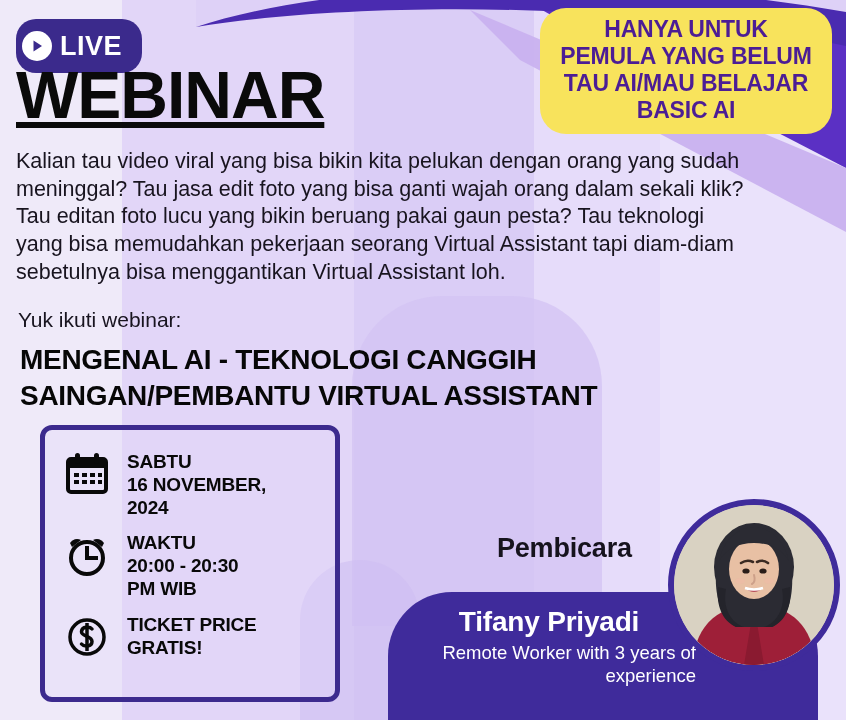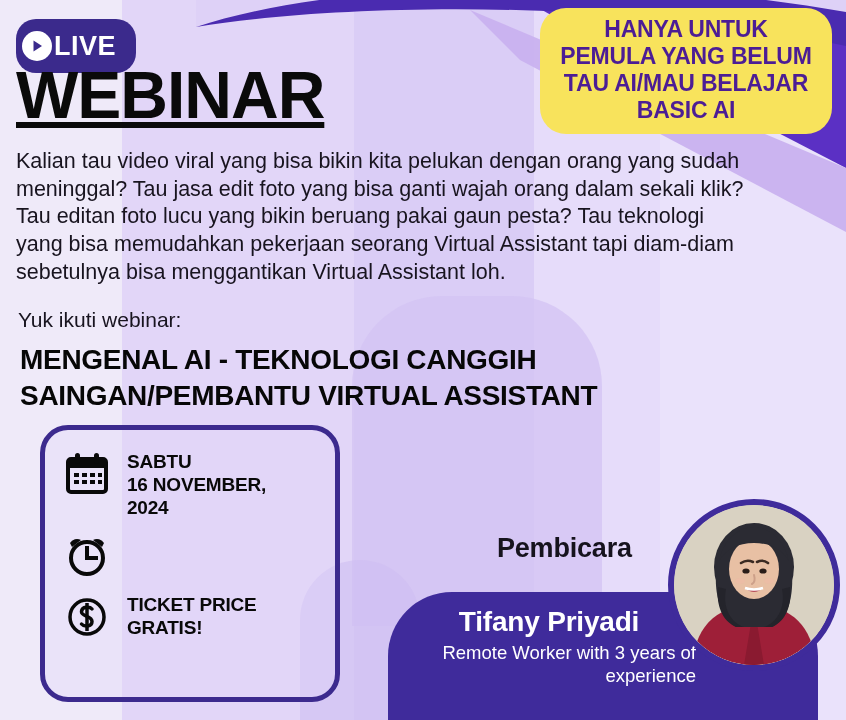--- a/index.html
+++ b/index.html
@@ -70,21 +70,21 @@
 
   
   .live-badge {
     position: absolute;
     left: 16px;
     top: 19px;
     height: 54px;
     padding: 0 20px 0 6px;
     display: flex;
     align-items: center;
-    gap: 2px;
+    gap: 8px;
     background: #3b2a8c;
     border-radius: 20px;
   }
   .live-play {
     width: 30px;
     height: 30px;
     border-radius: 50%;
     background: #ffffff;
     display: flex;
     align-items: center;
@@ -166,21 +166,21 @@
   }
 
   
   .details-card {
     position: absolute;
     left: 40px;
     top: 425px;
     width: 300px;
     height: 277px;
     border: 5px solid #3c2a8e;
-    border-radius: 28px;
+    border-radius: 12px;
     background: rgba(226,214,250,.35);
     box-sizing: border-box;
     padding: 18px 12px 0 16px;
   }
   .detail-row {
     display: flex;
     align-items: flex-start;
     gap: 14px;
     margin-bottom: 10px;
   }
@@ -333,20 +333,23 @@
 
     <div class="detail-row">
       <span class="detail-icon">
         <svg width="48" height="48" viewBox="0 0 48 48">
           <circle cx="24" cy="27" r="16" fill="none" stroke="#090909" stroke-width="4"></circle>
           <path d="M24 17 L24 27 L33 27" fill="none" stroke="#090909" stroke-width="4" stroke-linecap="square"></path>
           <path d="M7 12 a8 8 0 0 1 11 -3 l-9 7 z" fill="#090909"></path>
           <path d="M41 12 a8 8 0 0 0 -11 -3 l9 7 z" fill="#090909"></path>
         </svg>
       </span>
+      <span class="detail-text" style="white-space:pre-line">WAKTU
+20:00 - 20:30
+PM WIB</span>
     </div>
 
     <div class="detail-row">
       <span class="detail-icon">
         <svg width="48" height="48" viewBox="0 0 48 48">
           <circle cx="24" cy="24" r="17" fill="none" stroke="#090909" stroke-width="3.5"></circle>
           <path d="M29 16 C27 13.5 19 13 18.5 18.5 C18 24 29 22 29 28.5 C29 34 21 34 18.5 31" fill="none" stroke="#090909" stroke-width="3.5" stroke-linecap="round"></path>
           <line x1="24" y1="10" x2="24" y2="38" stroke="#090909" stroke-width="3.5"></line>
         </svg>
       </span>

